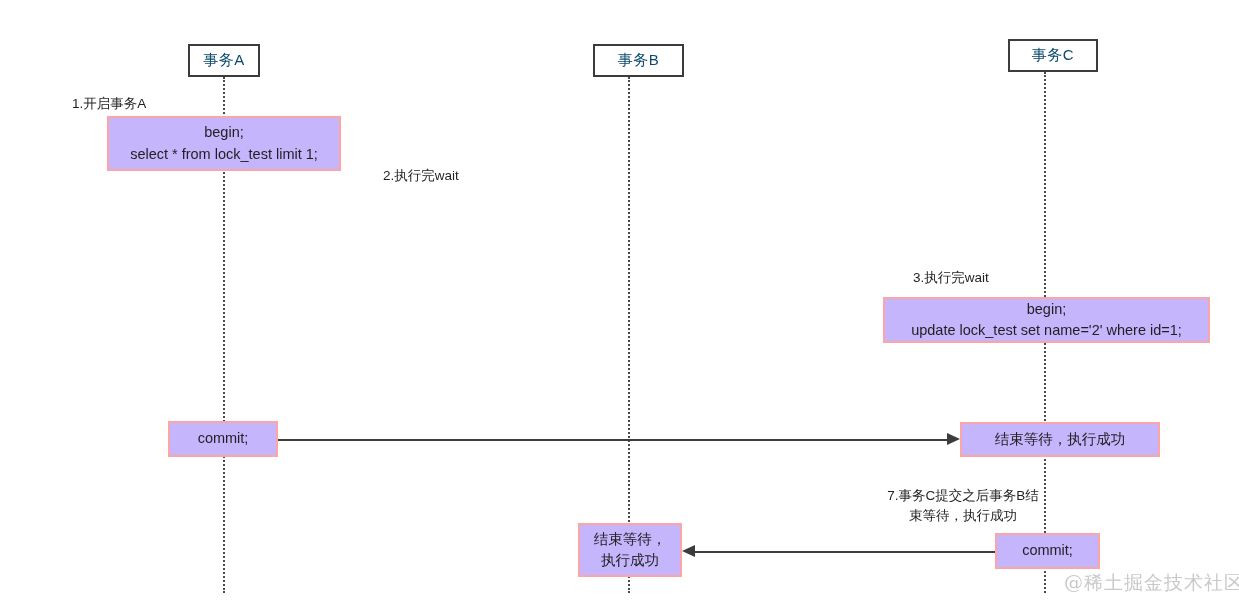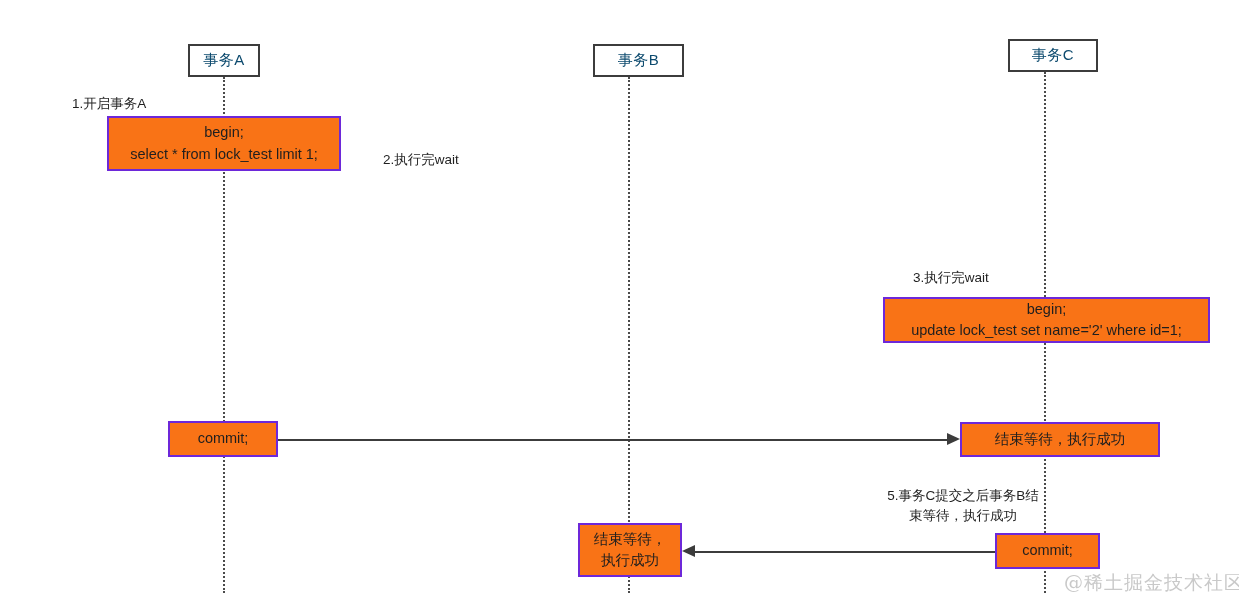--- a/index.html
+++ b/index.html
@@ -31,22 +31,22 @@
     align-items: center;
     justify-content: center;
     font-size: 15px;
     color: #0c4a6e;
     letter-spacing: .5px;
   }
   
   .msg-box {
     position: absolute;
     box-sizing: border-box;
-    border: 2px solid #6d28d9;
-    background: #f97316;
+    border: 2px solid #fca5a5;
+    background: #c4b5fd;
     display: flex;
     flex-direction: column;
     align-items: center;
     justify-content: center;
     font-size: 14.5px;
     color: #1f1f1f;
     line-height: 1.45;
     text-align: center;
     padding: 2px 6px;
     z-index: 3;
@@ -115,38 +115,38 @@
   <div class="actor-box" style="left:1008px; top:39px; width:90px; height:33px;">
     <span>事务C</span>
   </div>
 
   <div class="note left" style="left:72px; top:94px;">1.开启事务A</div>
   <div class="msg-box" style="left:107px; top:116px; width:234px; height:55px;">
     <span class="line">begin;</span>
     <span class="line">select * from lock_test limit 1;</span>
   </div>
 
-  <div class="note left" style="left:383px; top:150px;">2.执行完wait</div>
+  <div class="note left" style="left:383px; top:166px;">2.执行完wait</div>
 
   <div class="note left" style="left:913px; top:268px;">3.执行完wait</div>
   <div class="msg-box" style="left:883px; top:297px; width:327px; height:46px;">
     <span class="line">begin;</span>
     <span class="line">update lock_test set name='2' where id=1;</span>
   </div>
 
   <div class="msg-box" style="left:168px; top:421px; width:110px; height:36px;">
     <span class="line">commit;</span>
   </div>
   <div class="arrow" style="left:278px; top:439px; width:670px;"></div>
   <div class="arrow-head right" style="left:947px; top:433px;"></div>
   <div class="msg-box" style="left:960px; top:422px; width:200px; height:35px;">
     <span class="line">结束等待，执行成功</span>
   </div>
 
-  <div class="note center" style="left:868px; top:486px; width:190px;">5.事务C提交之后事务B结
+  <div class="note center" style="left:868px; top:486px; width:190px;">7.事务C提交之后事务B结
 束等待，执行成功</div>
   <div class="msg-box" style="left:995px; top:533px; width:105px; height:36px;">
     <span class="line">commit;</span>
   </div>
   <div class="arrow" style="left:695px; top:551px; width:300px;"></div>
   <div class="arrow-head left" style="left:682px; top:545px;"></div>
   <div class="msg-box" style="left:578px; top:523px; width:104px; height:54px;">
     <span class="line">结束等待，</span>
     <span class="line">执行成功</span>
   </div>

